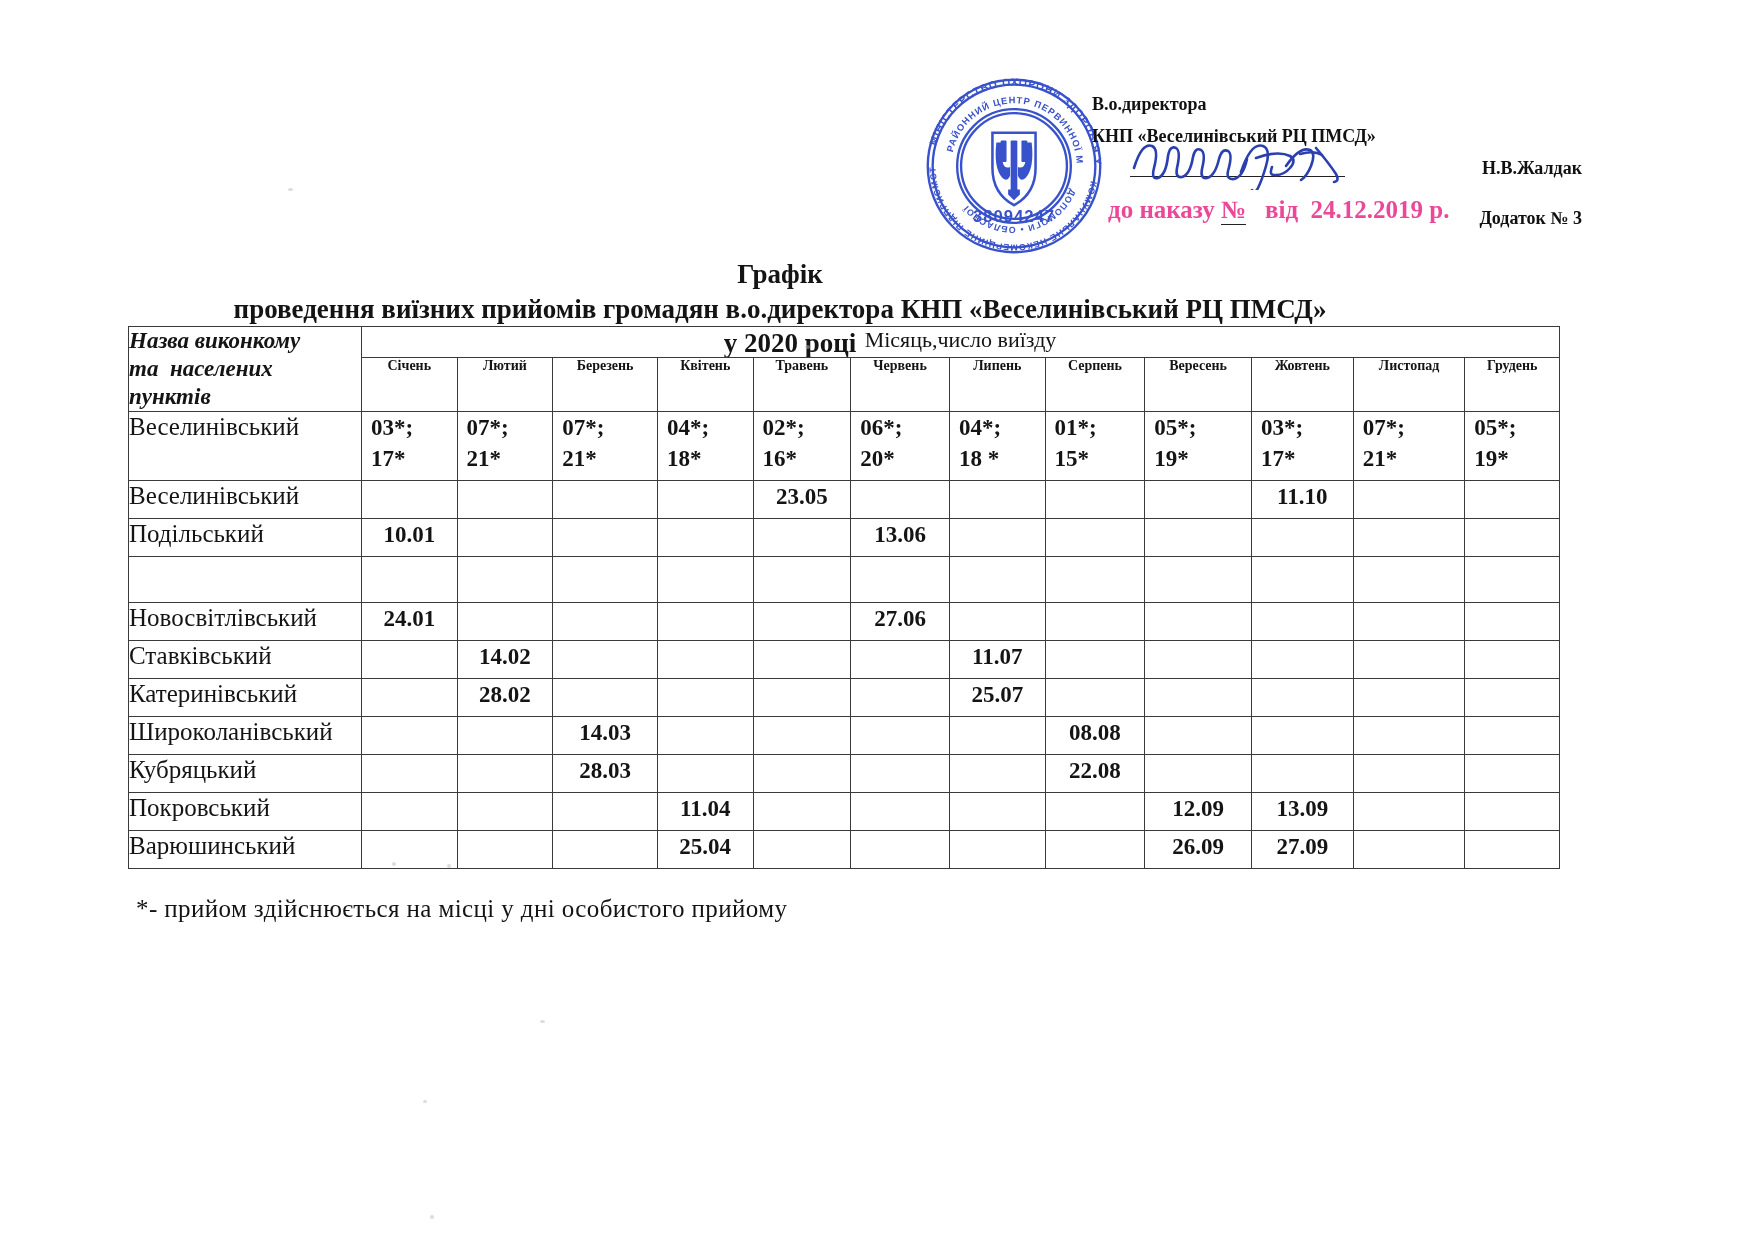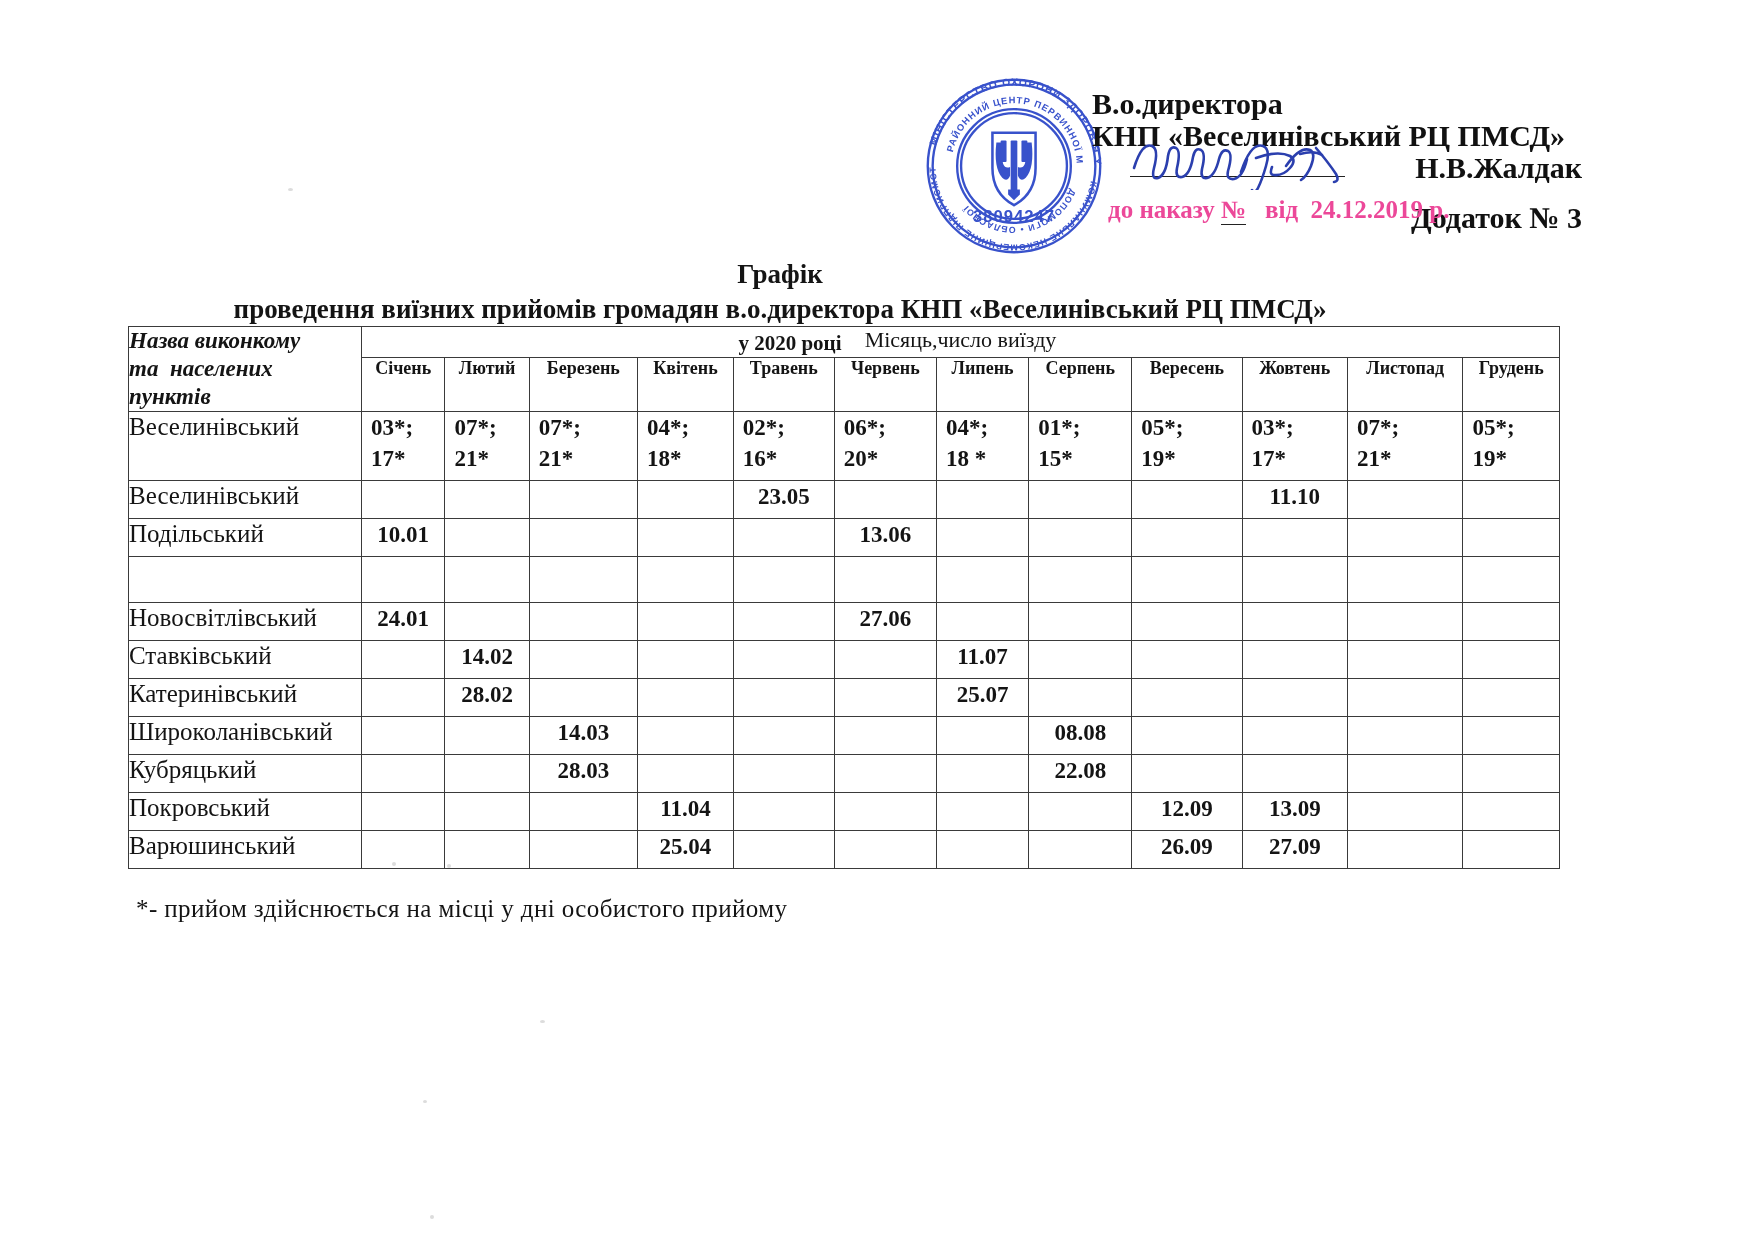--- a/index.html
+++ b/index.html
@@ -9,21 +9,21 @@
     font-family:"Liberation Serif","DejaVu Serif",serif;
     color:#141414;
     position:relative;
     overflow:hidden;
   }
   .page{position:relative;width:1754px;height:1240px;}
 
   
   .hdr{
     position:absolute;left:1092px;top:88px;width:640px;
-    font-weight:bold;font-size:30px;line-height:32px;
+    font-weight:bold;font-size:18px;line-height:32px;
     color:#111;
   }
   .hdr .l1{display:block;}
   .hdr .l2{display:block;}
   .hdr .l3{display:block;text-align:right;padding-right:150px;}
   .hdr .l4{display:block;text-align:right;padding-right:150px;margin-top:18px;}
   .sig-line{
     position:absolute;left:1130px;top:176px;width:215px;height:0;
     border-bottom:1.6px solid #222;
   }
@@ -42,21 +42,21 @@
   
   .stamp{
     position:absolute;left:916px;top:68px;width:196px;height:196px;
     pointer-events:none;opacity:.93;
   }
 
   
   .title-wrap{position:absolute;left:0;top:258px;width:1560px;text-align:center;}
   .t1{font-weight:bold;font-size:27px;line-height:33px;}
   .t2{font-weight:bold;font-size:27px;line-height:36px;}
-  .t3{font-weight:bold;font-size:21px;line-height:33px;padding-left:20px;}
+  .t3{font-weight:bold;font-size:27px;line-height:33px;padding-left:20px;}
 
   
   table.sched{
     position:absolute;left:128px;top:326px;
     border-collapse:collapse;
     width:1432px;
     background:transparent;
   }
   table.sched td,table.sched th{
     border:1.4px solid #3a3a3a;
@@ -78,21 +78,21 @@
   th.mgroup{
     font-weight:normal;
     font-size:22px;
     text-align:center;
     height:30px;
     padding:2px 0 0 0;
     vertical-align:top;
   }
   th.mname{
     font-weight:bold;
-    font-size:18px;
+    font-size:14px;
     text-align:center;
     padding:4px 2px 5px 2px;
     vertical-align:middle;
     white-space:nowrap;
   }
   td.loc{
     font-size:25px;
     font-weight:normal;
     padding:3px 0 4px 8px;
     white-space:nowrap;

